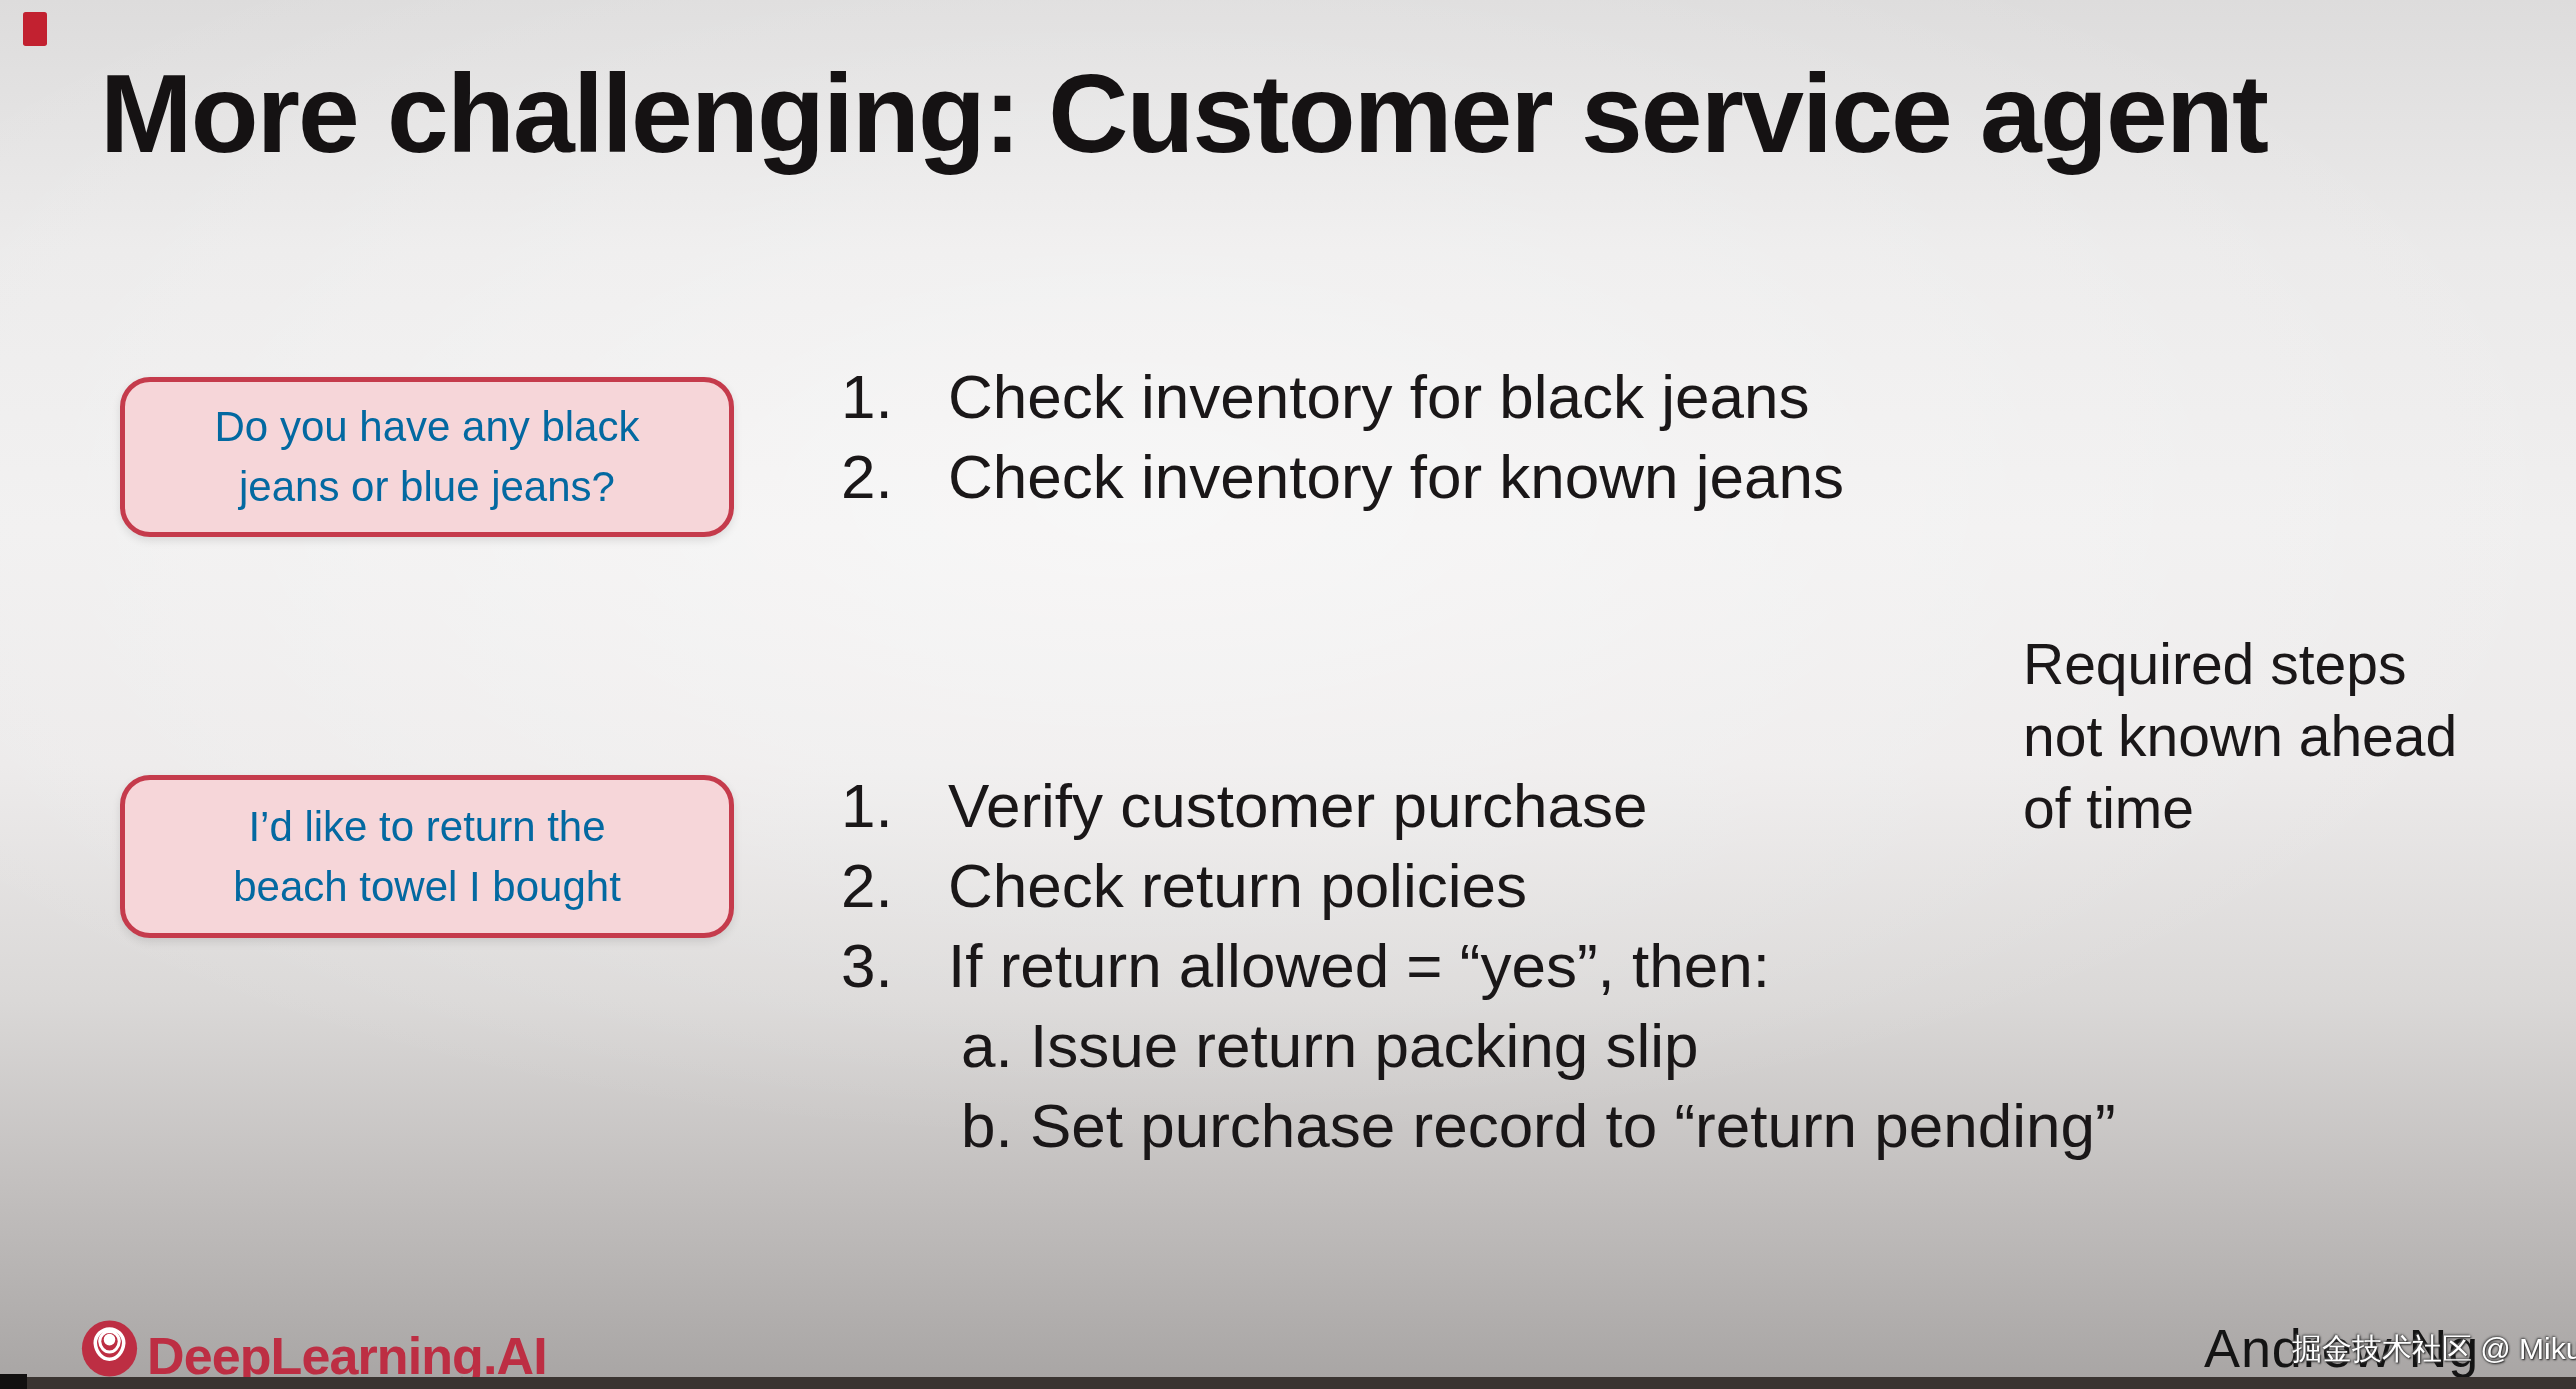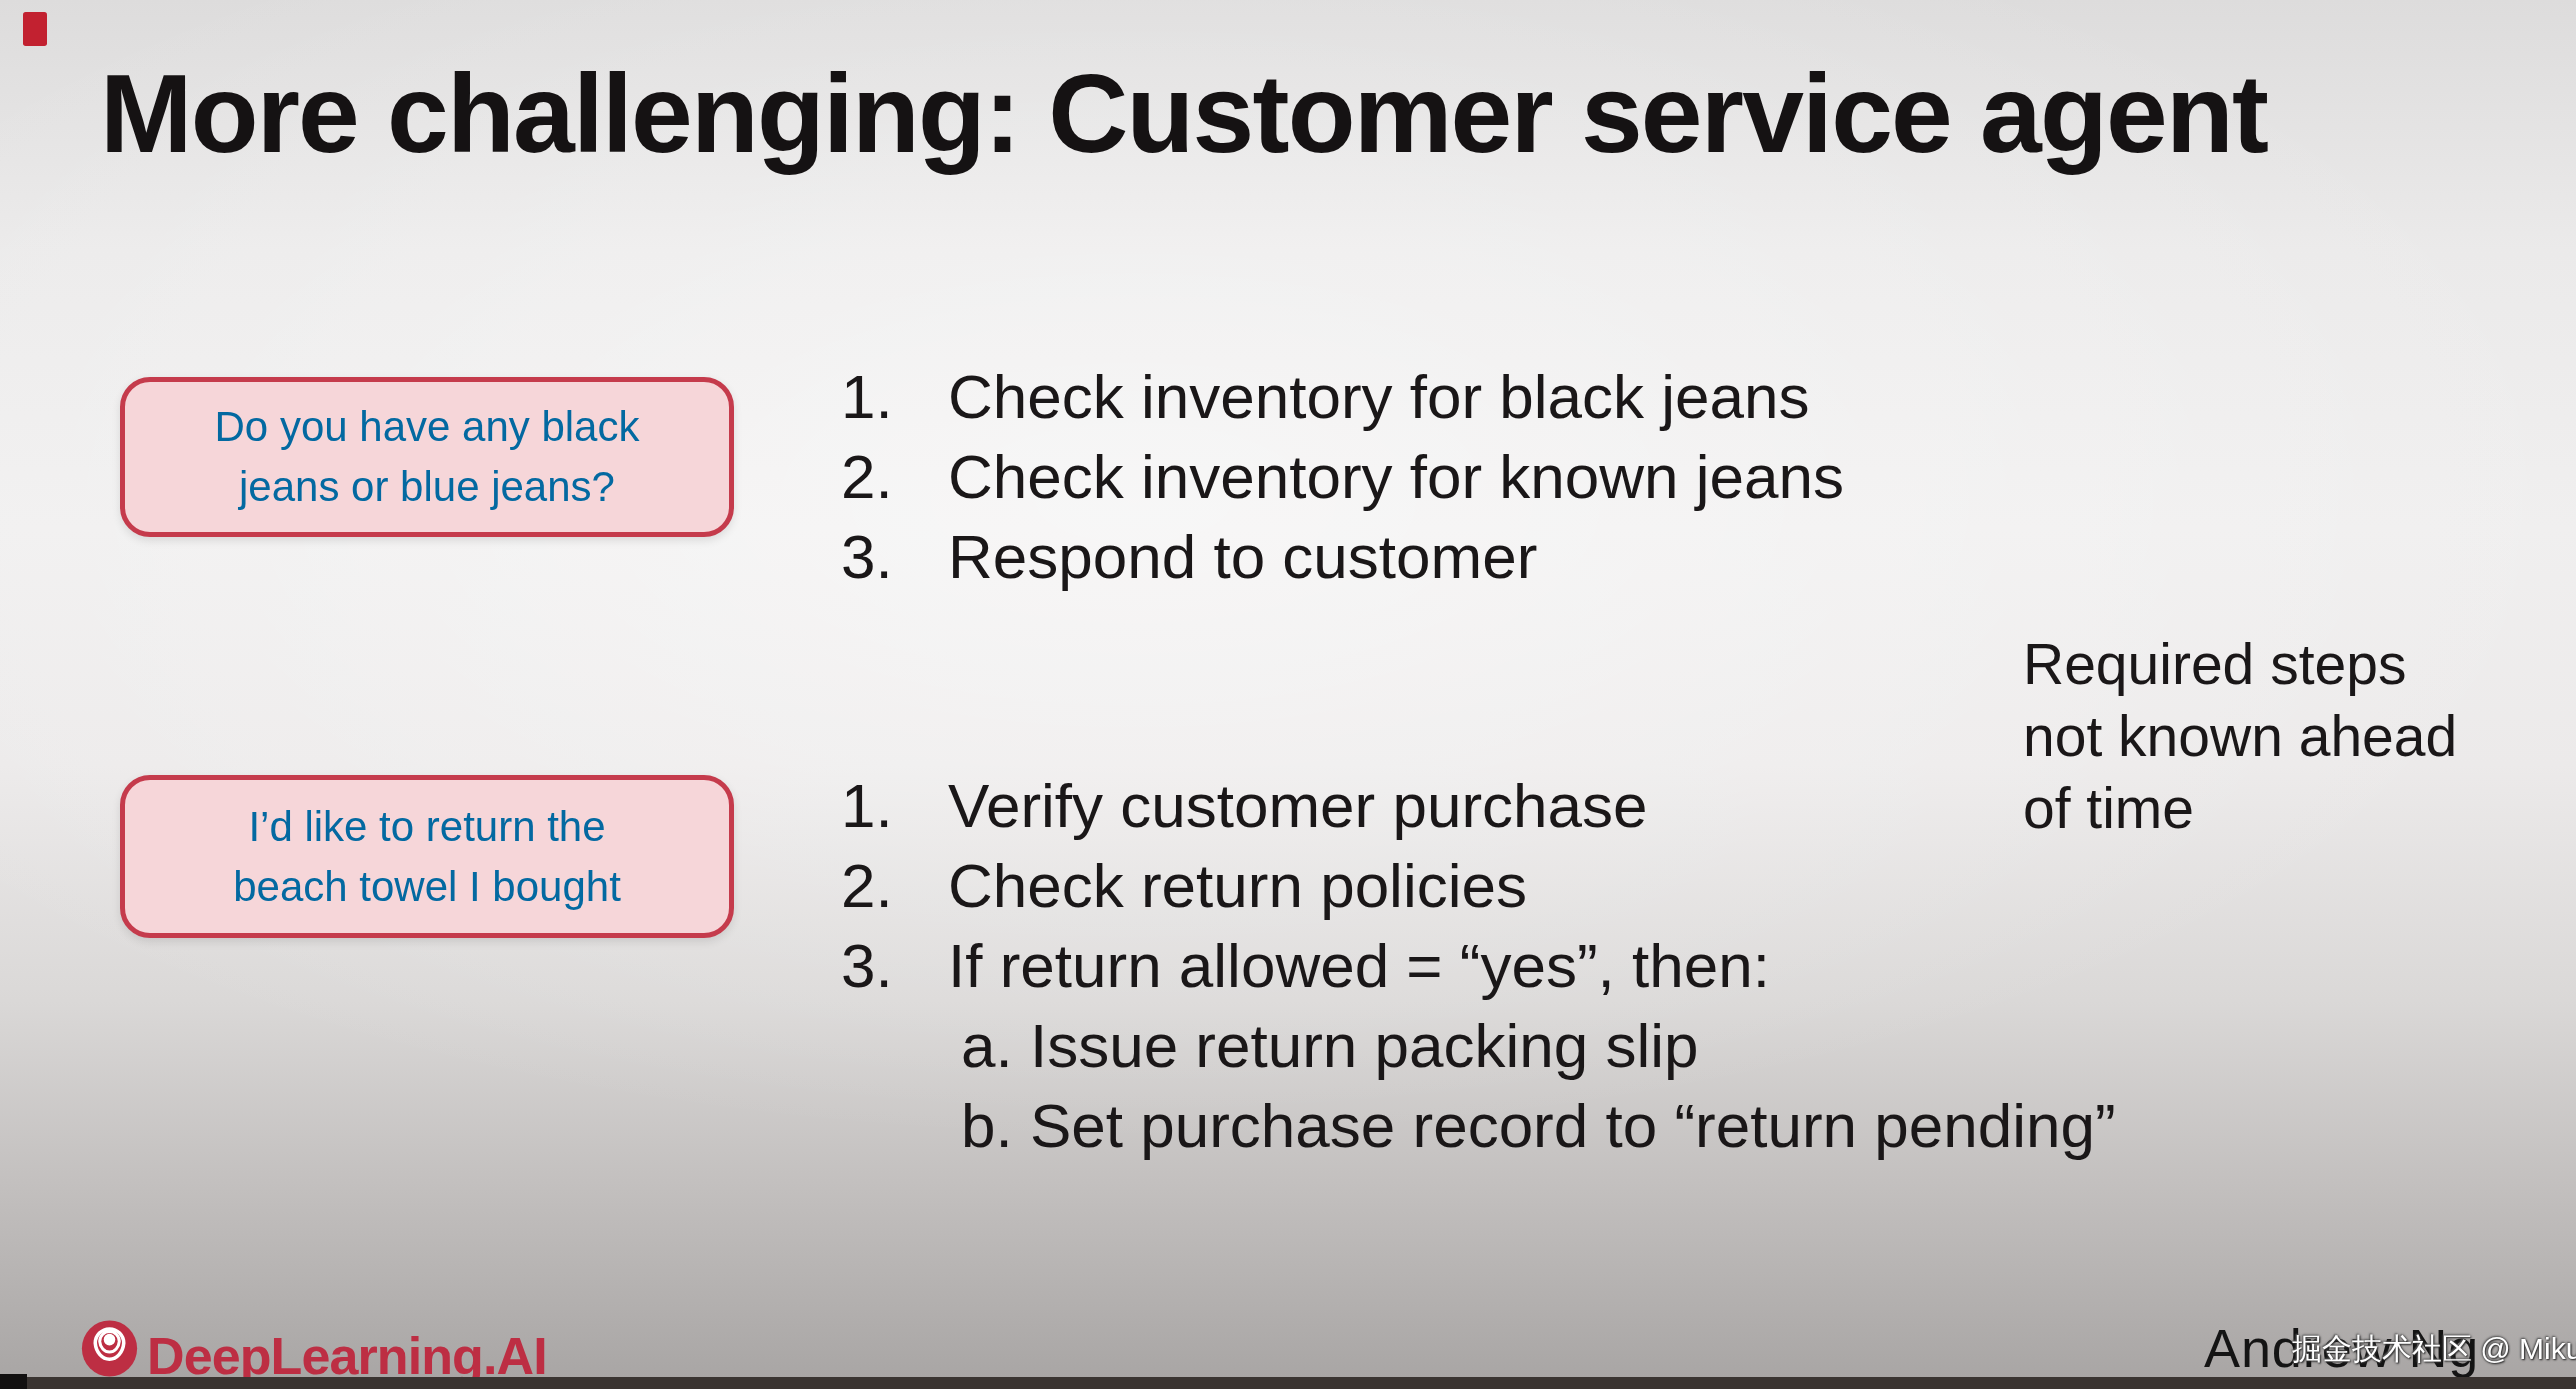--- a/index.html
+++ b/index.html
@@ -61,23 +61,20 @@
 jeans or blue jeans?</div>
   </div>
 
   <div id="steps-1" class="abs steps">
     <div class="step-row">
       <span class="num">1.</span><span>Check inventory for black jeans</span>
     </div>
     <div class="step-row">
       <span class="num">2.</span><span>Check inventory for known jeans</span>
     </div>
-    <div class="step-row">
-      <span class="num">3.</span><span>Respond to customer</span>
-    </div>
   </div>
 
   <div id="bubble-2" class="abs bubble">
     <div class="txt">I’d like to return the
 beach towel I bought</div>
   </div>
 
   <div id="steps-2" class="abs steps">
     <div class="step-row">
       <span class="num">1.</span><span>Verify customer purchase</span>

